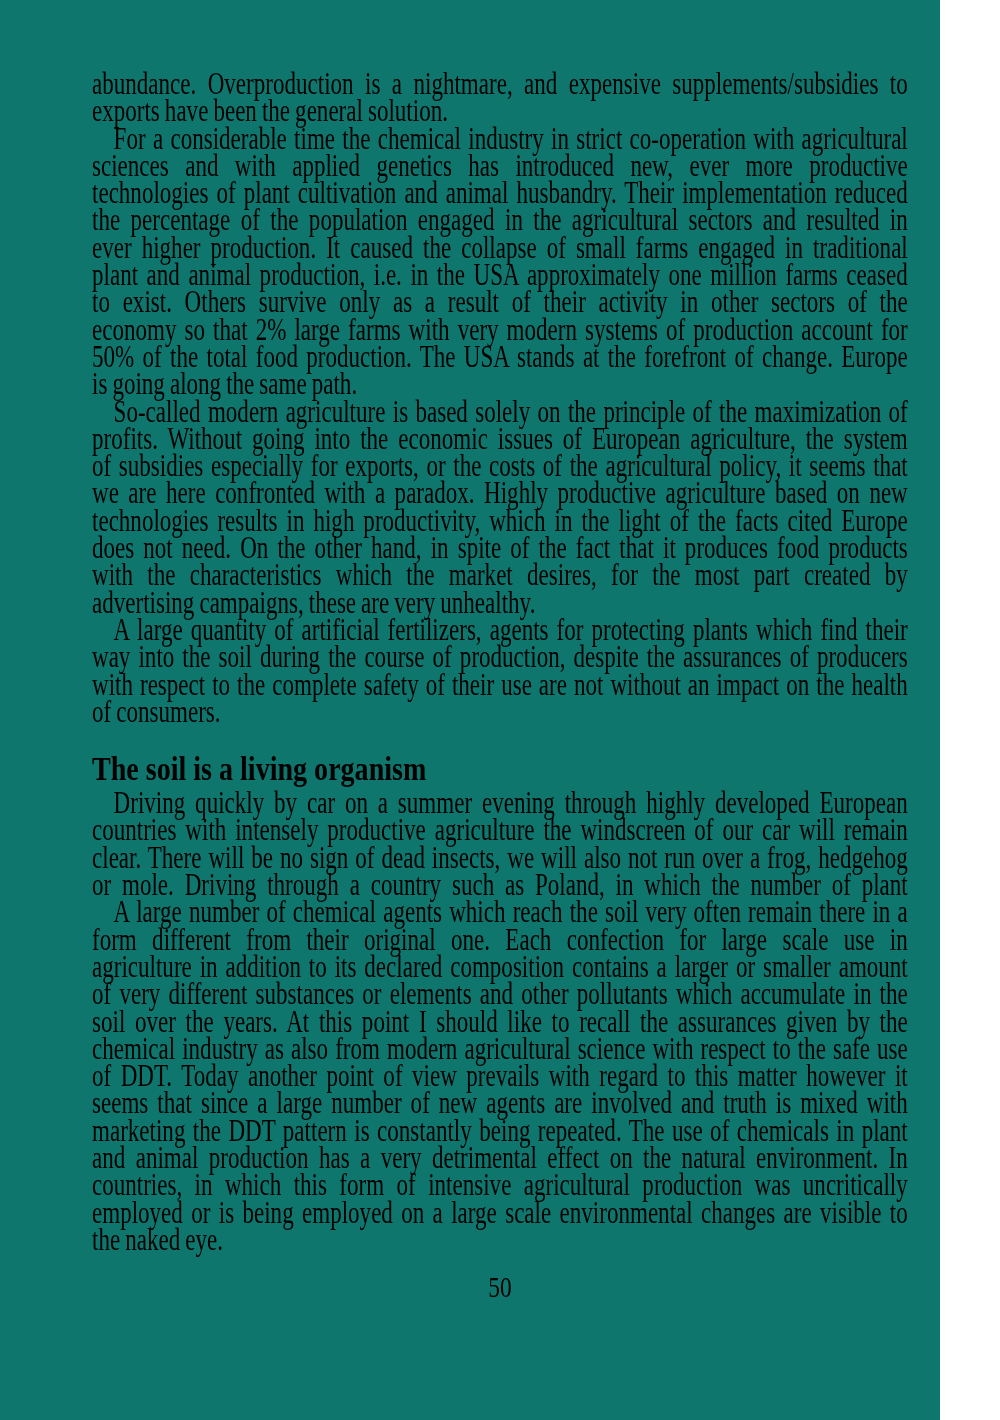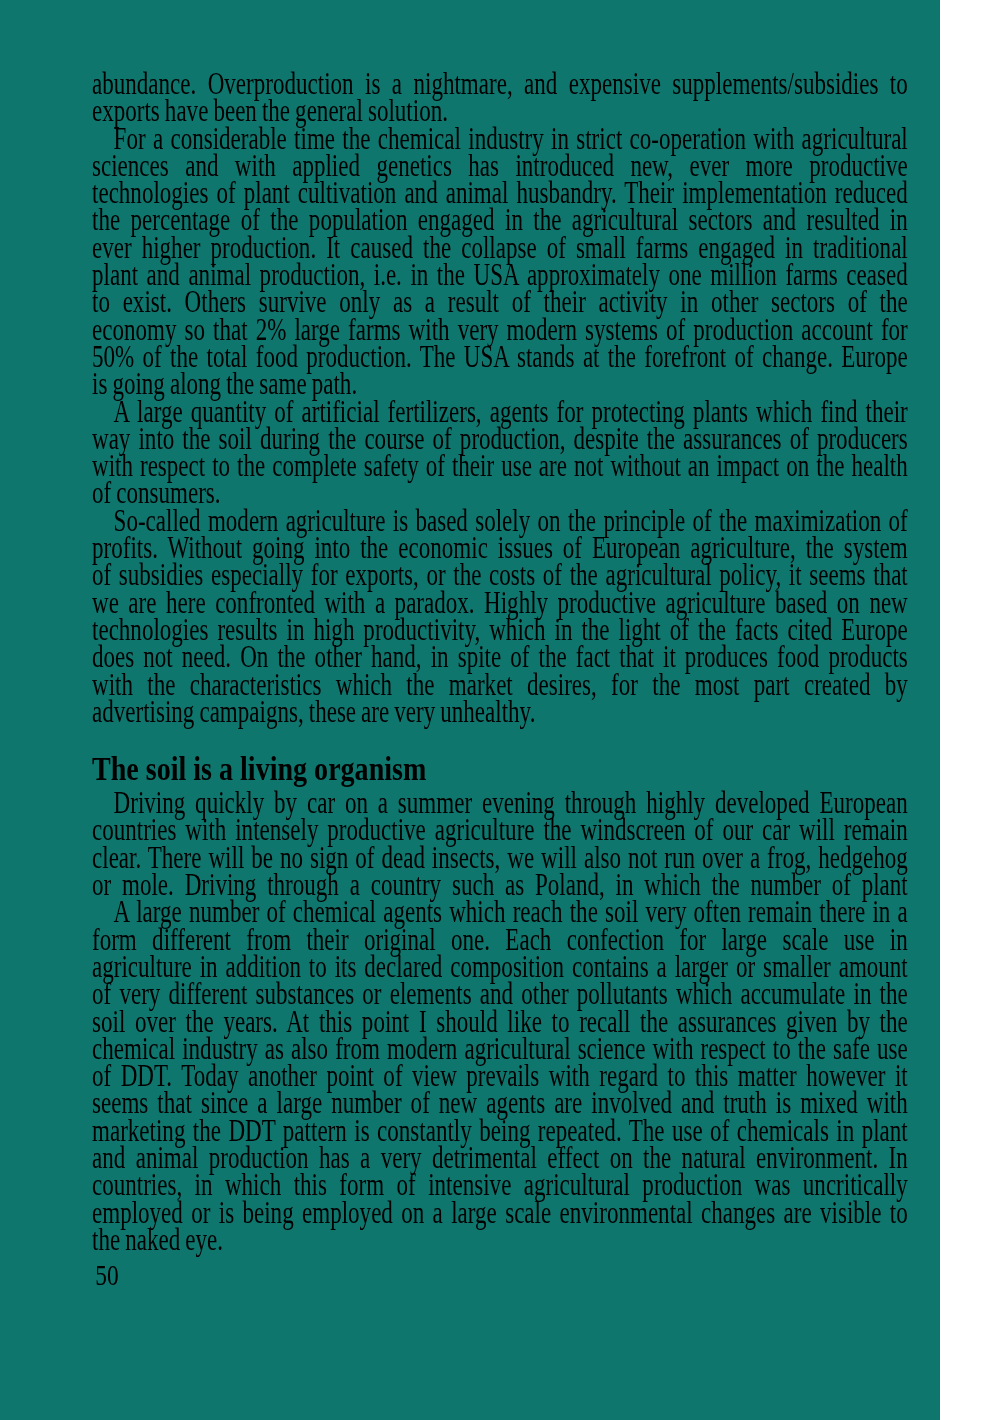--- a/index.html
+++ b/index.html
@@ -42,23 +42,23 @@
   .heading {
     font-size: 33px;
     font-weight: bold;
     line-height: 36px;
     margin: 26px 0 2px 0;
     white-space: nowrap;
     transform: scaleX(0.85);
     transform-origin: 0 0;
   }
   .pagenum {
-    margin-top: 8px;
+    margin-top: 20px;
     width: 816px;
-    text-align: left;
+    text-align: center;
     line-height: 27px;
   }
   .pagenum span {
     display: inline-block;
     font-size: 30px;
     transform: scaleX(0.78);
     transform-origin: 50% 50%;
   }
 </style>
 </head>
@@ -79,35 +79,35 @@
       <div class="line jst">the percentage of the population engaged in the agricultural sectors and resulted in</div>
       <div class="line jst">ever higher production. It caused the collapse of small farms engaged in traditional</div>
       <div class="line jst">plant and animal production, i.e. in the USA approximately one million farms ceased</div>
       <div class="line jst">to exist. Others survive only as a result of their activity in other sectors of the</div>
       <div class="line jst">economy so that 2% large farms with very modern systems of production account for</div>
       <div class="line jst">50% of the total food production. The USA stands at the forefront of change. Europe</div>
       <div class="line">is going along the same path.</div>
     </div>
 
     <div class="para">
-      <div class="line jst ind">A large quantity of artificial fertilizers, agents for protecting plants which find their</div>
-      <div class="line jst">way into the soil during the course of production, despite the assurances of producers</div>
-      <div class="line jst">with respect to the complete safety of their use are not without an impact on the health</div>
-      <div class="line">of consumers.</div>
-    </div>
-
-    <div class="para">
       <div class="line jst ind">So-called modern agriculture is based solely on the principle of the maximization of</div>
       <div class="line jst">profits. Without going into the economic issues of European agriculture, the system</div>
       <div class="line jst">of subsidies especially for exports, or the costs of the agricultural policy, it seems that</div>
       <div class="line jst">we are here confronted with a paradox. Highly productive agriculture based on new</div>
       <div class="line jst">technologies results in high productivity, which in the light of the facts cited Europe</div>
       <div class="line jst">does not need. On the other hand, in spite of the fact that it produces food products</div>
       <div class="line jst">with the characteristics which the market desires, for the most part created by</div>
       <div class="line">advertising campaigns, these are very unhealthy.</div>
+    </div>
+
+    <div class="para">
+      <div class="line jst ind">A large quantity of artificial fertilizers, agents for protecting plants which find their</div>
+      <div class="line jst">way into the soil during the course of production, despite the assurances of producers</div>
+      <div class="line jst">with respect to the complete safety of their use are not without an impact on the health</div>
+      <div class="line">of consumers.</div>
     </div>
 
     <div class="heading">The soil is a living organism</div>
 
     <div class="para">
       <div class="line jst ind">Driving quickly by car on a summer evening through highly developed European</div>
       <div class="line jst">countries with intensely productive agriculture the windscreen of our car will remain</div>
       <div class="line jst">clear. There will be no sign of dead insects, we will also not run over a frog, hedgehog</div>
       <div class="line jst">or mole. Driving through a country such as Poland, in which the number of plant</div>
     </div>

